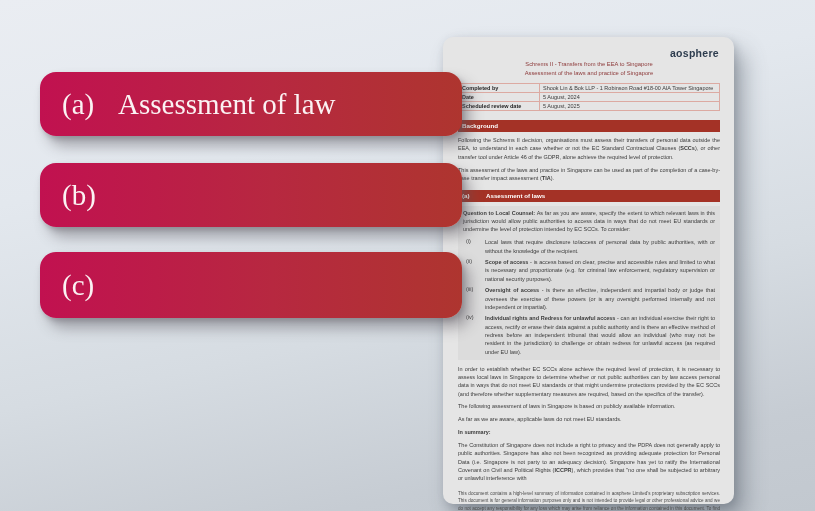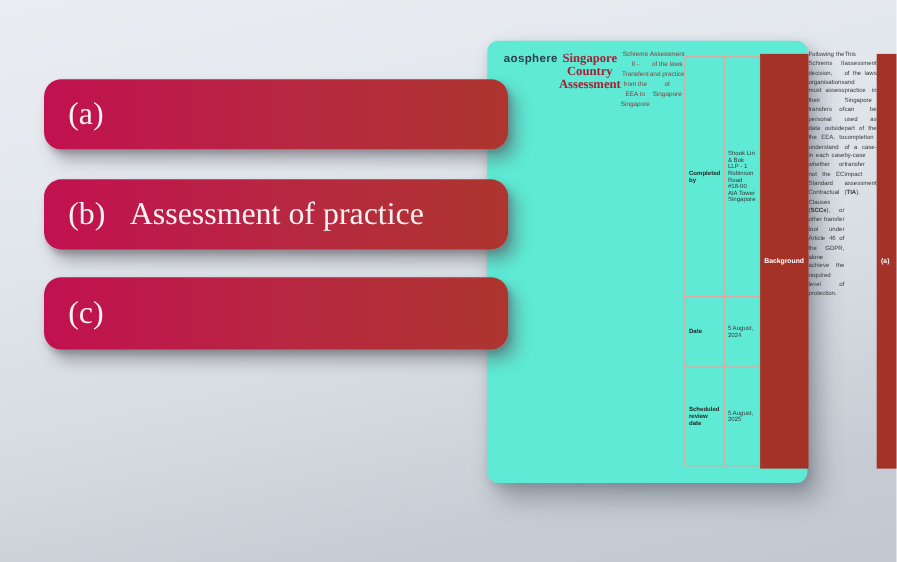--- a/index.html
+++ b/index.html
@@ -16,23 +16,23 @@
     color:#fbf2f3;font-family:"Liberation Serif","DejaVu Serif",serif;
     display:flex;align-items:center;padding-left:22px;box-sizing:border-box;
     font-size:29px;cursor:pointer;z-index:2;
   }
   .banner .prefix{width:56px;flex:none;}
   #banner-a{top:72px;}
   #banner-b{top:163px;}
   #banner-c{top:252px;height:66px;}
   
   .doc{
-    position:absolute;left:443px;top:37px;width:291px;height:402px;background:#5eead4;
+    position:absolute;left:443px;top:37px;width:291px;height:467px;background:#e5e5e5;
     border-radius:10px;box-shadow:10px 14px 22px rgba(70,78,90,.42),2px 3px 8px rgba(70,78,90,.22);
-    display:flex;flex-direction:row;padding:9px 14px 9px 15px;box-sizing:border-box;z-index:1;
+    display:flex;flex-direction:column;padding:9px 14px 9px 15px;box-sizing:border-box;z-index:1;
   }
   .logo{text-align:right;color:#2d3c4e;font-size:10.5px;font-weight:bold;letter-spacing:.3px;margin:1px 1px 1px 0;}
   .doc-title{text-align:center;font-family:"Liberation Serif","DejaVu Serif",serif;font-weight:bold;color:#a11f33;font-size:11.5px;margin:1px 0 4px;}
   .doc-sub{text-align:center;color:#8d3a3a;font-size:5.8px;line-height:1.55;}
   table.info{width:100%;border-collapse:collapse;margin:5px 0 6px;font-size:5.5px;}
   table.info td{border:1px solid #dcaaa2;padding:1px 3px;color:#3a3a3a;}
   table.info td.lbl{font-weight:bold;width:74px;color:#252525;}
   .bar{background:#a43226;color:#ffffff;font-weight:bold;font-size:6.2px;padding:2.5px 4px;margin:3px 0 4px;display:flex;align-items:center;}
   .bar .num{width:24px;flex:none;}
   .doc p{font-size:5.5px;line-height:1.52;text-align:justify;color:#3b3b3b;margin:0 0 4.5px;}
@@ -42,32 +42,31 @@
   .item p{margin:0;flex:1;}
   .b{font-weight:bold;}
   .summary-label{font-weight:bold;color:#2f2f2f;}
   .footer{margin-top:auto;font-size:4.6px;line-height:1.55;color:#4a4a4a;text-align:justify;padding-top:3px;}
 </style>
 </head>
 <body>
 
 <div class="banner" id="banner-a">
   <span class="prefix">(a)</span>
+  <span>Assessment of law</span>
 </div>
 <div class="banner" id="banner-b">
   <span class="prefix">(b)</span>
-  <span>Assessment of practice</span>
 </div>
 <div class="banner" id="banner-c">
   <span class="prefix">(c)</span>
 </div>
 
 <div class="doc">
   <div class="logo">aosphere</div>
-  <div class="doc-title">Singapore Country Assessment</div>
   <div class="doc-sub">Schrems II - Transfers from the EEA to Singapore</div>
   <div class="doc-sub">Assessment of the laws and practice of Singapore</div>
 
   <table class="info">
     <tbody>
       <tr>
         <td class="lbl">Completed by</td>
         <td>Shook Lin &amp; Bok LLP - 1 Robinson Road #18-00 AIA Tower Singapore</td>
       </tr>
       <tr>

